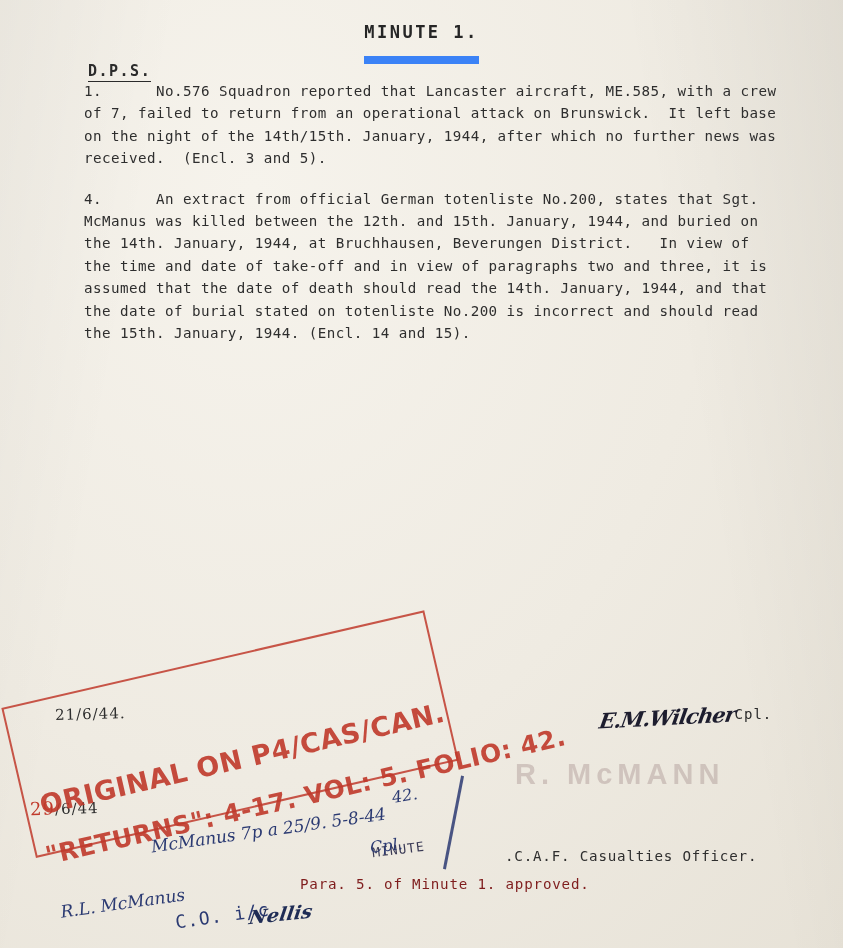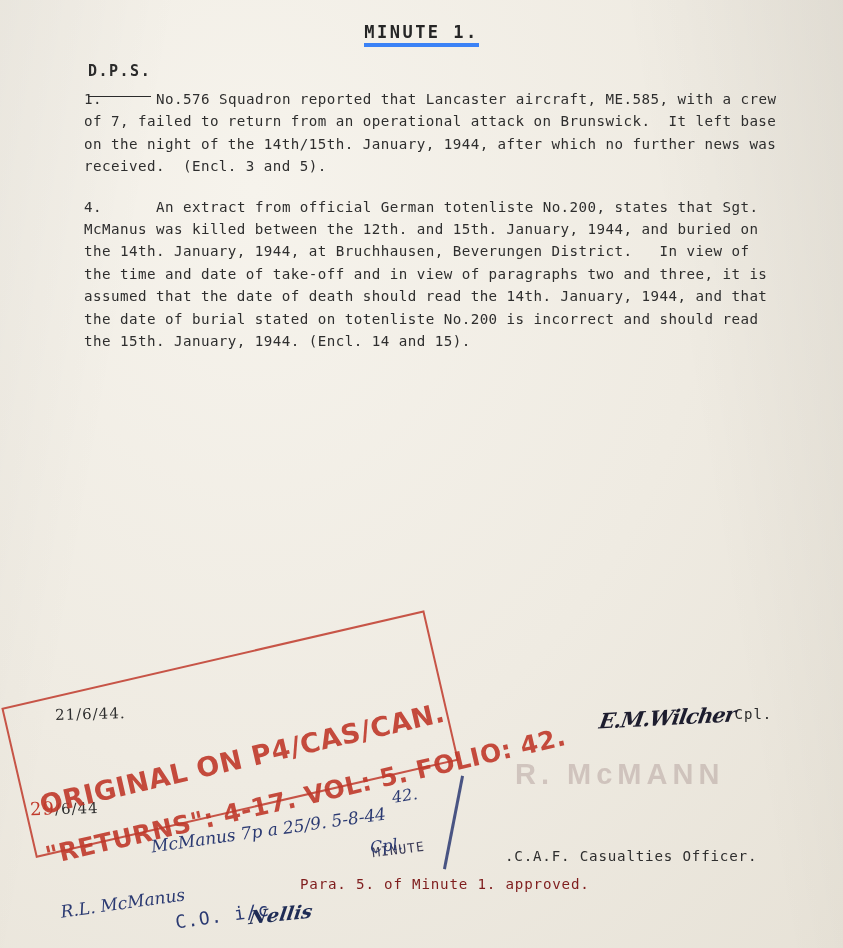--- a/index.html
+++ b/index.html
@@ -42,38 +42,38 @@
     left: 0;
     width: 843px;
     text-align: center;
     font-size: 17px;
     letter-spacing: 2.5px;
     font-weight: bold;
     color: #262626;
   }
   .doc-title u {
     text-decoration: none;
-    border-bottom: 4px solid #3b82f6;
-    padding-bottom: 1px;
+    border-bottom: 8px solid #3b82f6;
+    padding-bottom: 14px;
   }
 
   .addressee {
     position: absolute;
     top: 62px;
     left: 88px;
     font-size: 15px;
     font-weight: bold;
     letter-spacing: 1.5px;
     border-bottom: 1.5px solid #2b2b2b;
-    padding-bottom: 16px;
+    padding-bottom: 1px;
   }
 
   .body-text {
     position: absolute;
-    top: 88px;
+    top: 80px;
     left: 84px;
     width: 700px;
     font-size: 14.2px;
     line-height: 22.4px;
     letter-spacing: 0.45px;
     color: #2e2e2e;
   }
   .para {
     margin: 0 0 18px 0;
     white-space: pre-wrap;

